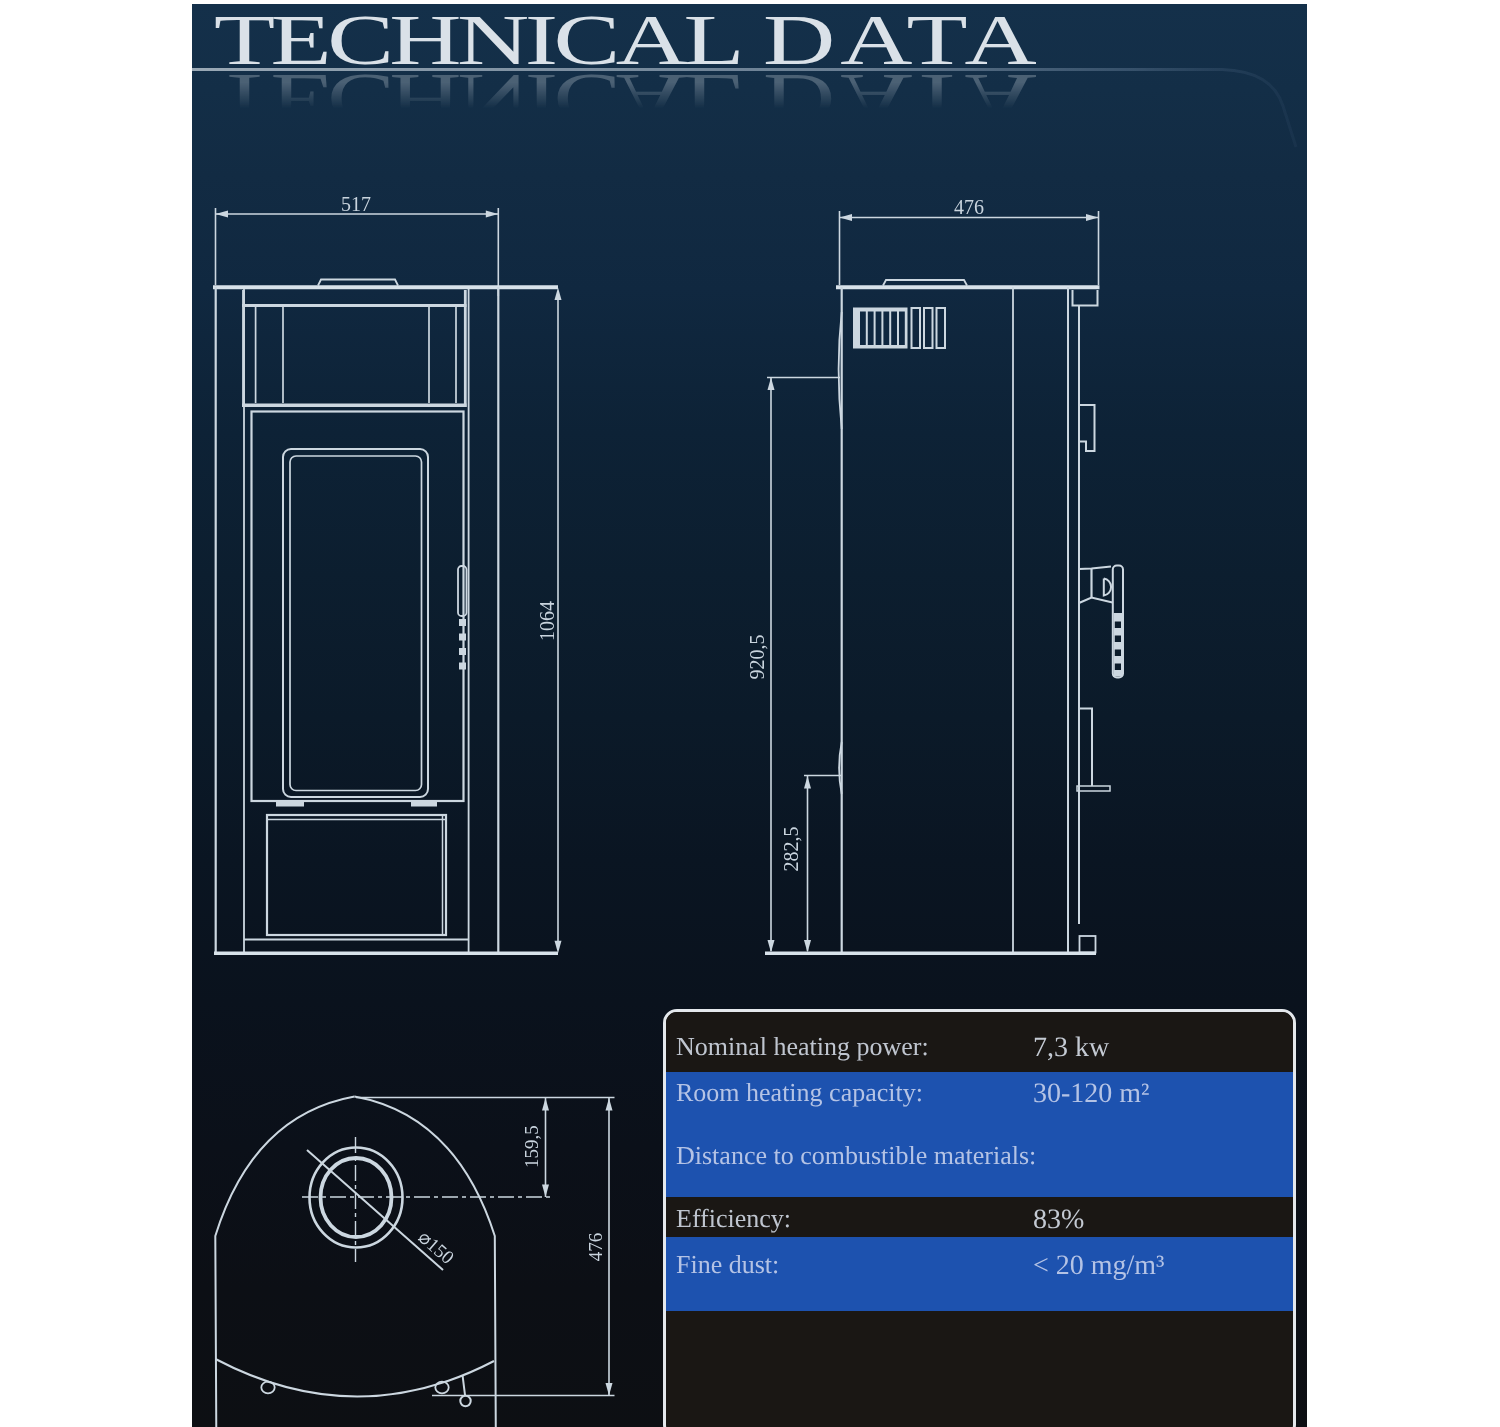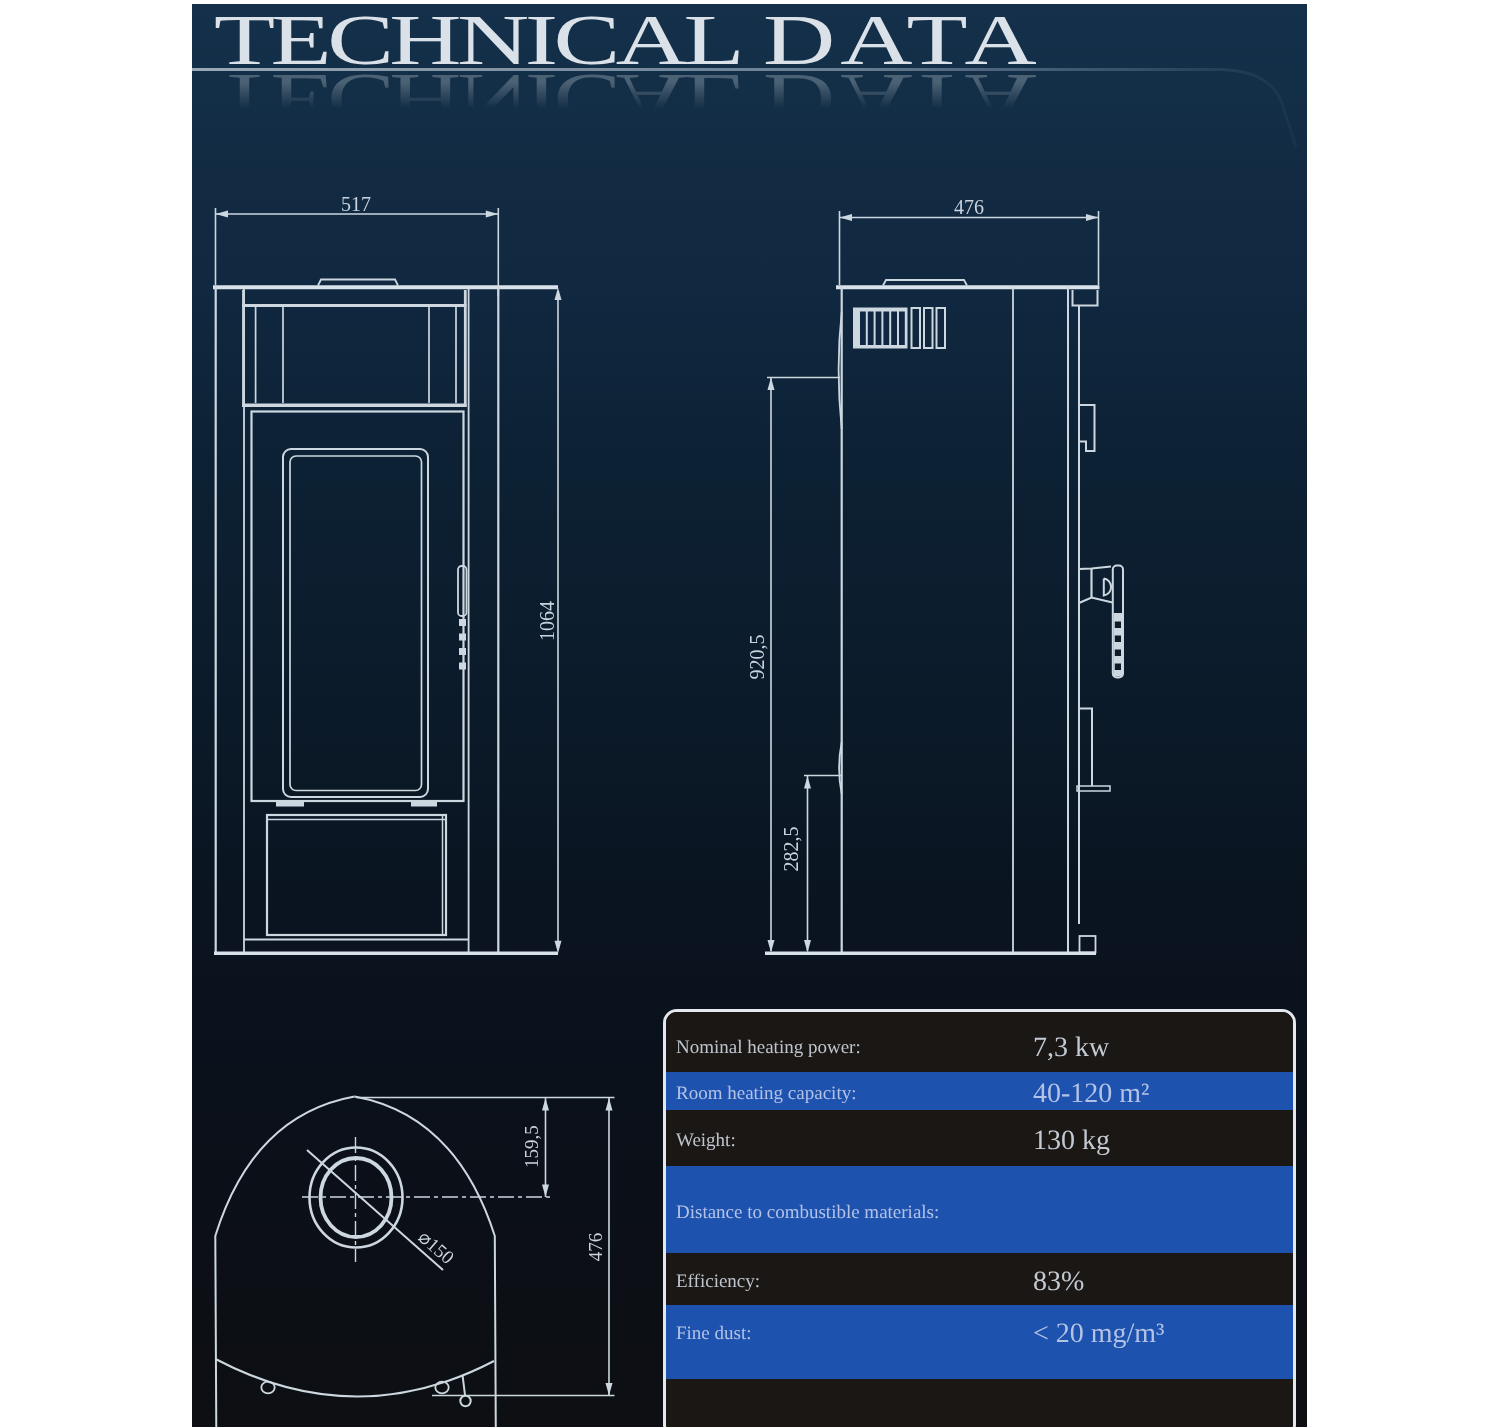--- a/index.html
+++ b/index.html
@@ -18,21 +18,21 @@
   .title.reflect{transform:scaleY(-0.712) translateY(-29.5px);transform-origin:0 84px;opacity:0.28;z-index:1;
     -webkit-mask-image:linear-gradient(0deg, rgba(0,0,0,1) 30%, rgba(0,0,0,0) 62%);
     mask-image:linear-gradient(0deg, rgba(0,0,0,1) 30%, rgba(0,0,0,0) 62%);}
   svg.layer{position:absolute;left:0;top:0;transform:translateZ(0);will-change:transform;}
   .tbl{position:absolute;left:471px;top:1005px;opacity:0.99;width:633px;height:430px;
     border:3px solid #e7ebef;border-radius:14px;background:#1b1815;overflow:hidden;}
   .row{position:relative;width:100%;}
   .row.blue{background:#1e53b2;}
   .row.dark{background:#1b1815;}
   .lab{position:absolute;left:10px;top:calc(50% + 2px);transform:translateY(-50%) rotate(0.03deg);
-    font-size:19px;color:#c2c8d2;white-space:nowrap;}
+    font-size:26px;color:#c2c8d2;white-space:nowrap;}
   .val{position:absolute;left:367px;top:calc(50% + 2px);transform:translateY(-50%) rotate(0.03deg);
     font-size:28px;color:#c7cdd6;white-space:nowrap;line-height:36px;}
   .row.blue .lab,.row.blue .val{color:#b7c6e8;}
 </style>
 </head>
 <body>
 
 <div class="page">
 
   <div class="title"><span class="w1">TECHNICAL</span><span class="w2">DATA</span></div>
@@ -315,33 +315,29 @@
 
   <div class="tbl">
 
     <div class="row dark" style="height:60px;">
         <span class="lab" style="top:calc(50% + 5px);">Nominal heating power:</span>
         <span class="val" style="top:calc(50% + 5px);">7,3 kw</span>
       </div>
 
     <div class="row blue" style="height:38px;">
         <span class="lab">Room heating capacity:</span>
-        <span class="val">40-120 m²</span>
-      </div>
-
-    <div class="row dark" style="height:56px;">
-        <span class="lab">Weight:</span>
-        <span class="val">130 kg</span>
-      </div>
+        <span class="val">30-120 m²</span>
+      </div>
+
 
     <div class="row blue" style="height:87px;padding-left:40px;">
         <span class="lab">Distance to combustible materials:</span>
       </div>
 
-    <div class="row dark" style="height:52px;padding-left:43px;">
+    <div class="row dark" style="height:40px;padding-left:43px;">
         <span class="lab">Efficiency:</span>
         <span class="val">83%</span>
       </div>
 
     <div class="row blue" style="height:51px;">
         <span class="lab">Fine dust:</span>
         <span class="val">&lt; 20 mg/m³</span>
       </div>
 
 

